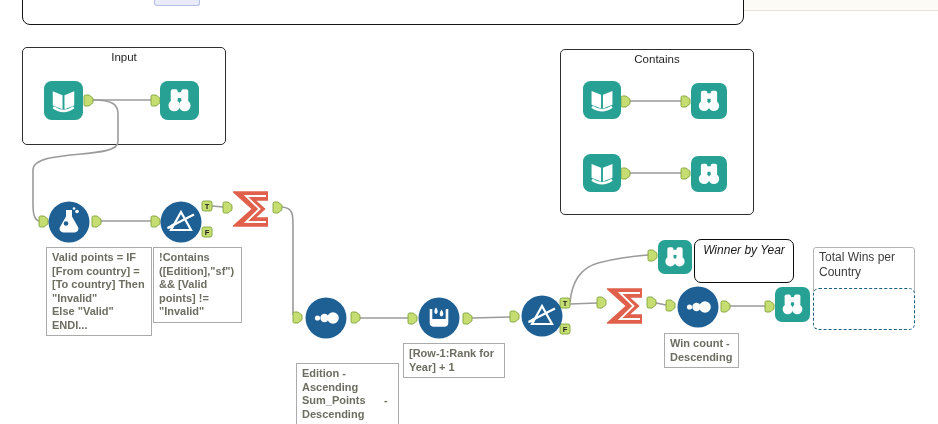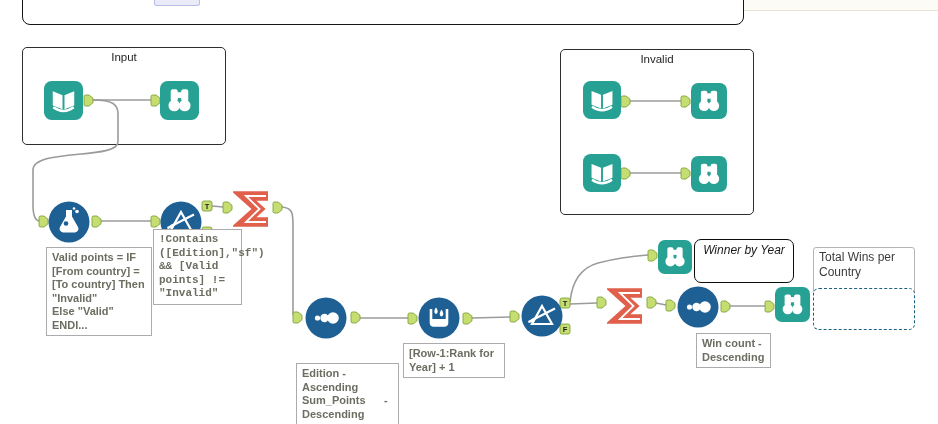--- a/index.html
+++ b/index.html
@@ -35,21 +35,21 @@
 
   <div class="top-box"></div>
   <div class="top-tick"></div>
   <div class="top-strip"></div>
 
   <div class="container-box" style="left:2px;top:47px;width:202px;height:96px;">
     <div class="container-label">Input</div>
   </div>
 
   <div class="container-box" style="left:540px;top:49px;width:192px;height:164px;">
-    <div class="container-label">Invalid</div>
+    <div class="container-label">Contains</div>
   </div>
 
   <svg class="wire-layer" width="938" height="424" viewBox="0 0 938 424">
     <defs>
       <path id="anc" d="M1.5 0 H5 L9 3.2 V7.8 L5 11 H1.5 A1.5 1.5 0 0 1 0 9.5 V1.5 A1.5 1.5 0 0 1 1.5 0 Z" fill="#C6DD72" stroke="#7FA33A" stroke-width="0.9"></path>
     </defs>
     <g stroke="#9B9B9B" stroke-width="1.6" fill="none">
       <path d="M73,100 L131,100"></path>
       <path d="M73,100 C92,100 98,104 98,114 L98,142 C98,160 13,148 13,170 L13,205 C13,214 15,221 20,221"></path>
       <path d="M81,221 L131,221"></path>
@@ -255,31 +255,31 @@
       <circle cx="25.4" cy="25.2" r="5.9" fill="#fff"></circle>
     </svg>
   </div>
 
   <div class="annotation" style="left:26px;top:247px;width:94px;">Valid points = IF
 [From country] =
 [To country] Then
 "Invalid"
 Else "Valid"
 ENDI...</div>
-  <div class="annotation" style="left:133px;top:229px;width:77px;font-family:Liberation Mono, monospace;">!Contains
+  <div class="annotation" style="left:133px;top:247px;width:77px;">!Contains
 ([Edition],"sf")
 &amp;&amp; [Valid
 points] !=
 "Invalid"</div>
   <div class="annotation" style="left:276px;top:363px;width:91px;">Edition -
 Ascending
 Sum_Points      -
 Descending</div>
   <div class="annotation" style="left:383px;top:343px;width:90px;">[Row-1:Rank for
 Year] + 1</div>
-  <div class="annotation" style="left:676px;top:333px;width:63px;">Win count -
+  <div class="annotation" style="left:644px;top:333px;width:63px;">Win count -
 Descending</div>
 
   <div class="comment-dark" style="left:674px;top:239px;width:100px;height:44px;">Winner by Year</div>
   <div class="comment-light" style="left:793px;top:247px;width:102px;height:56px;">Total Wins per Country</div>
   <div class="dashed-box" style="left:793px;top:288px;width:102px;height:42px;"></div>
 
 </div>
 
 </body></html>

